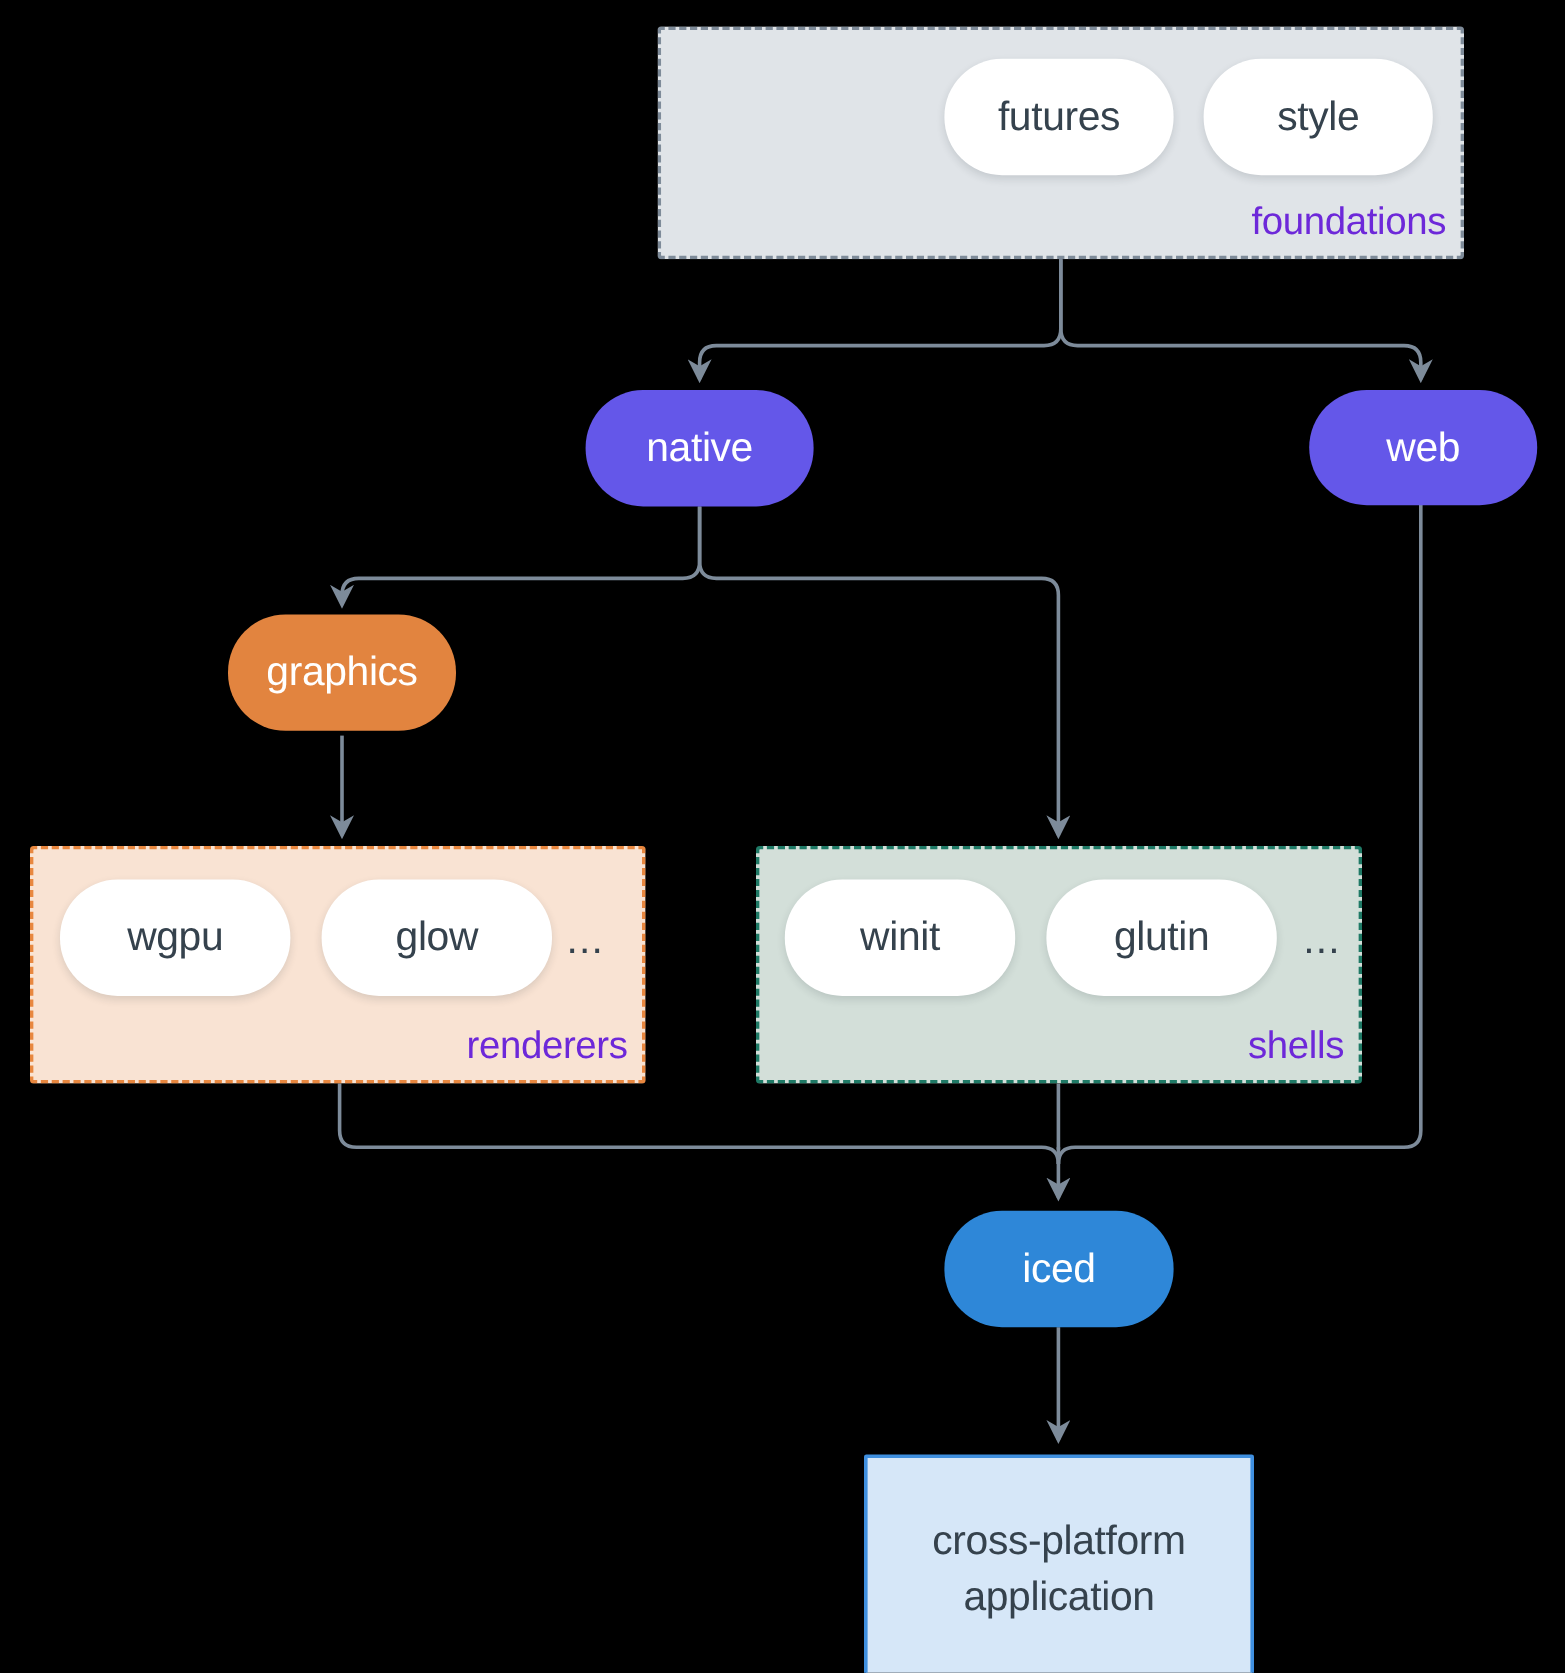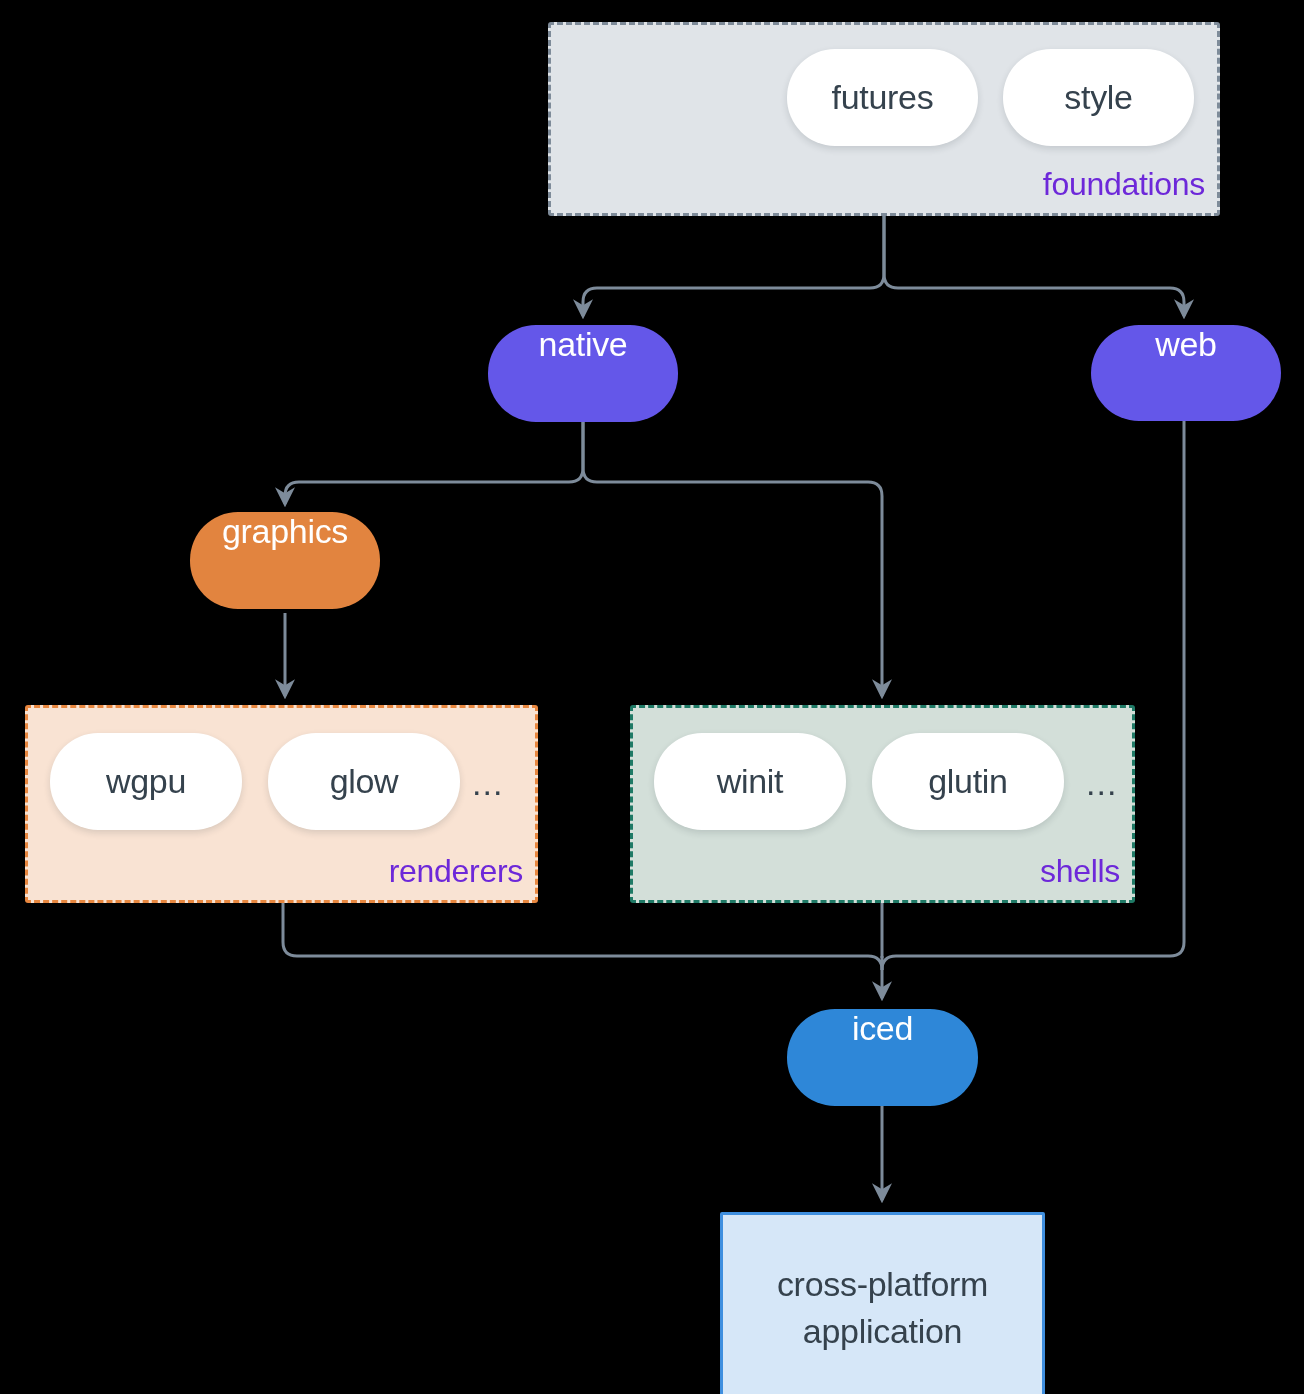--- a/index.html
+++ b/index.html
@@ -19,21 +19,21 @@
     position:absolute;right:12px;bottom:10px;font-size:32px;color:#6d28d9;letter-spacing:-0.3px;
   }
   .pill{
     position:absolute;display:flex;align-items:center;justify-content:center;
     background:#ffffff;color:#35424d;border-radius:48px;
     font-size:34px;letter-spacing:-0.3px;
     box-shadow:0 3px 7px rgba(30,40,50,0.14);
   }
   .pill.w{width:191px;height:97px;}
   .node{
-    position:absolute;display:flex;justify-content:center;
+    position:absolute;display:flex;align-items:center;justify-content:center;
     border-radius:48px;color:#ffffff;font-size:34px;letter-spacing:-0.3px;
   }
   .node.native{left:488px;top:325px;width:190px;height:97px;background:#6457e9;}
   .node.web{left:1091px;top:325px;width:190px;height:96px;background:#6457e9;}
   .node.graphics{left:190px;top:512px;width:190px;height:97px;background:#e2843f;}
   .node.iced{left:787px;top:1009px;width:191px;height:97px;background:#2e87d8;}
   .ellipsis{
     position:absolute;color:#35424d;font-size:34px;letter-spacing:1px;
   }
   .appbox{

